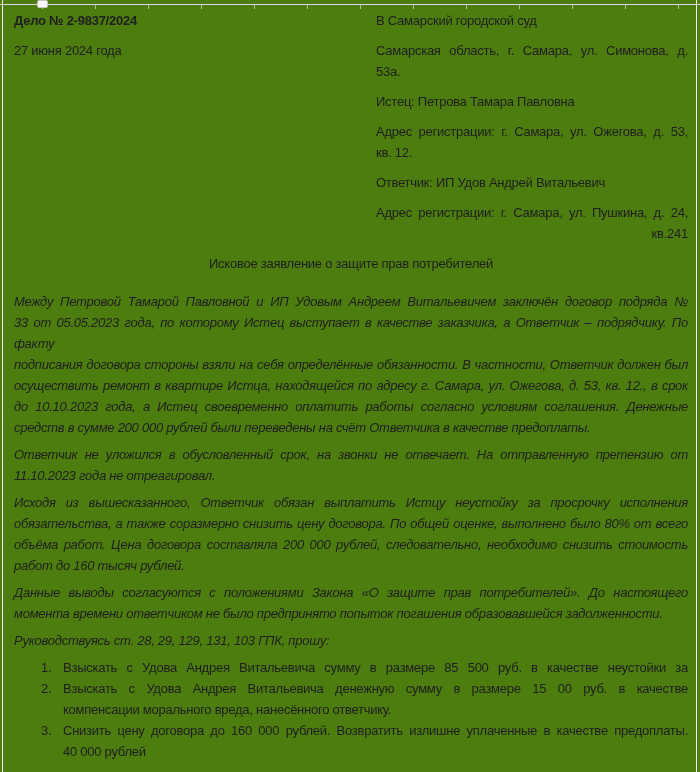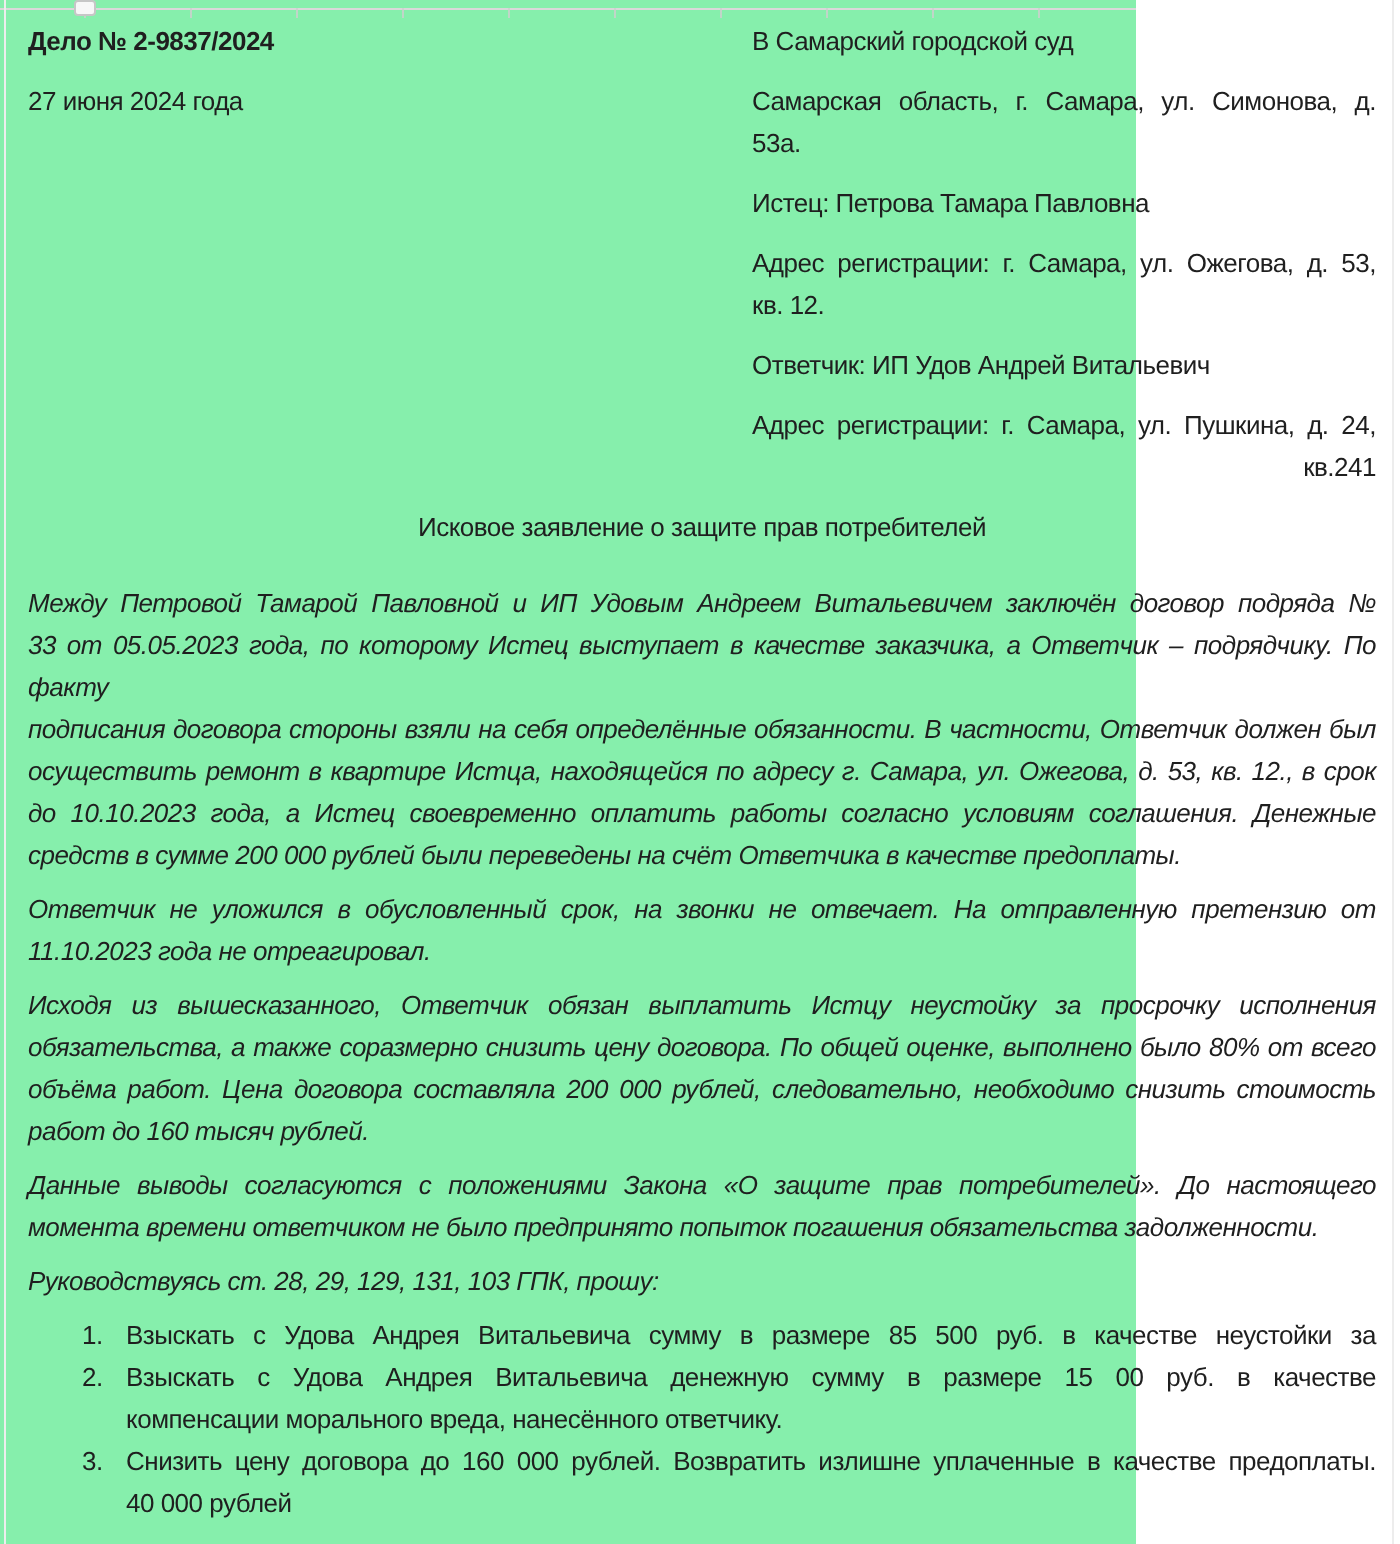--- a/index.html
+++ b/index.html
@@ -5,23 +5,23 @@
   html, body {
     margin: 0;
     padding: 0;
     width: 700px;
     height: 772px;
     overflow: hidden;
     background: #ffffff;
   }
   .page {
     position: relative;
-    width: 568px;
+    width: 700px;
     height: 772px;
-    background: #86efac;
+    background: #4d7c0f;
     font-family: "Liberation Sans", "DejaVu Sans", sans-serif;
     font-size: 13px;
     letter-spacing: -0.25px;
     color: #1f1f1f;
     box-sizing: border-box;
   }
   
   .ruler-line {
     position: absolute; top: 4px; left: 0; right: 0; height: 1px;
     background: #d9d9d9;
@@ -126,21 +126,21 @@
           <div class="ln">11.10.2023 года не отреагировал.</div>
         </div>
         <div class="pblock">
           <div class="ln jl">Исходя из вышесказанного, Ответчик обязан выплатить Истцу неустойку за просрочку исполнения</div>
           <div class="ln jl">обязательства, а также соразмерно снизить цену договора. По общей оценке, выполнено было 80% от всего</div>
           <div class="ln jl">объёма работ. Цена договора составляла 200 000 рублей, следовательно, необходимо снизить стоимость</div>
           <div class="ln">работ до 160 тысяч рублей.</div>
         </div>
         <div class="pblock">
           <div class="ln jl">Данные выводы согласуются с положениями Закона «О защите прав потребителей». До настоящего</div>
-          <div class="ln">момента времени ответчиком не было предпринято попыток погашения обязательства задолженности.</div>
+          <div class="ln">момента времени ответчиком не было предпринято попыток погашения образовавшейся задолженности.</div>
         </div>
         <div class="pblock">
           <div class="ln">Руководствуясь ст. 28, 29, 129, 131, 103 ГПК, прошу:</div>
         </div>
       </div>
 
     <div class="claims" id="claims">
         <div class="claim-row">
           <div class="claim-num">1.</div>
           <div class="claim-text">

